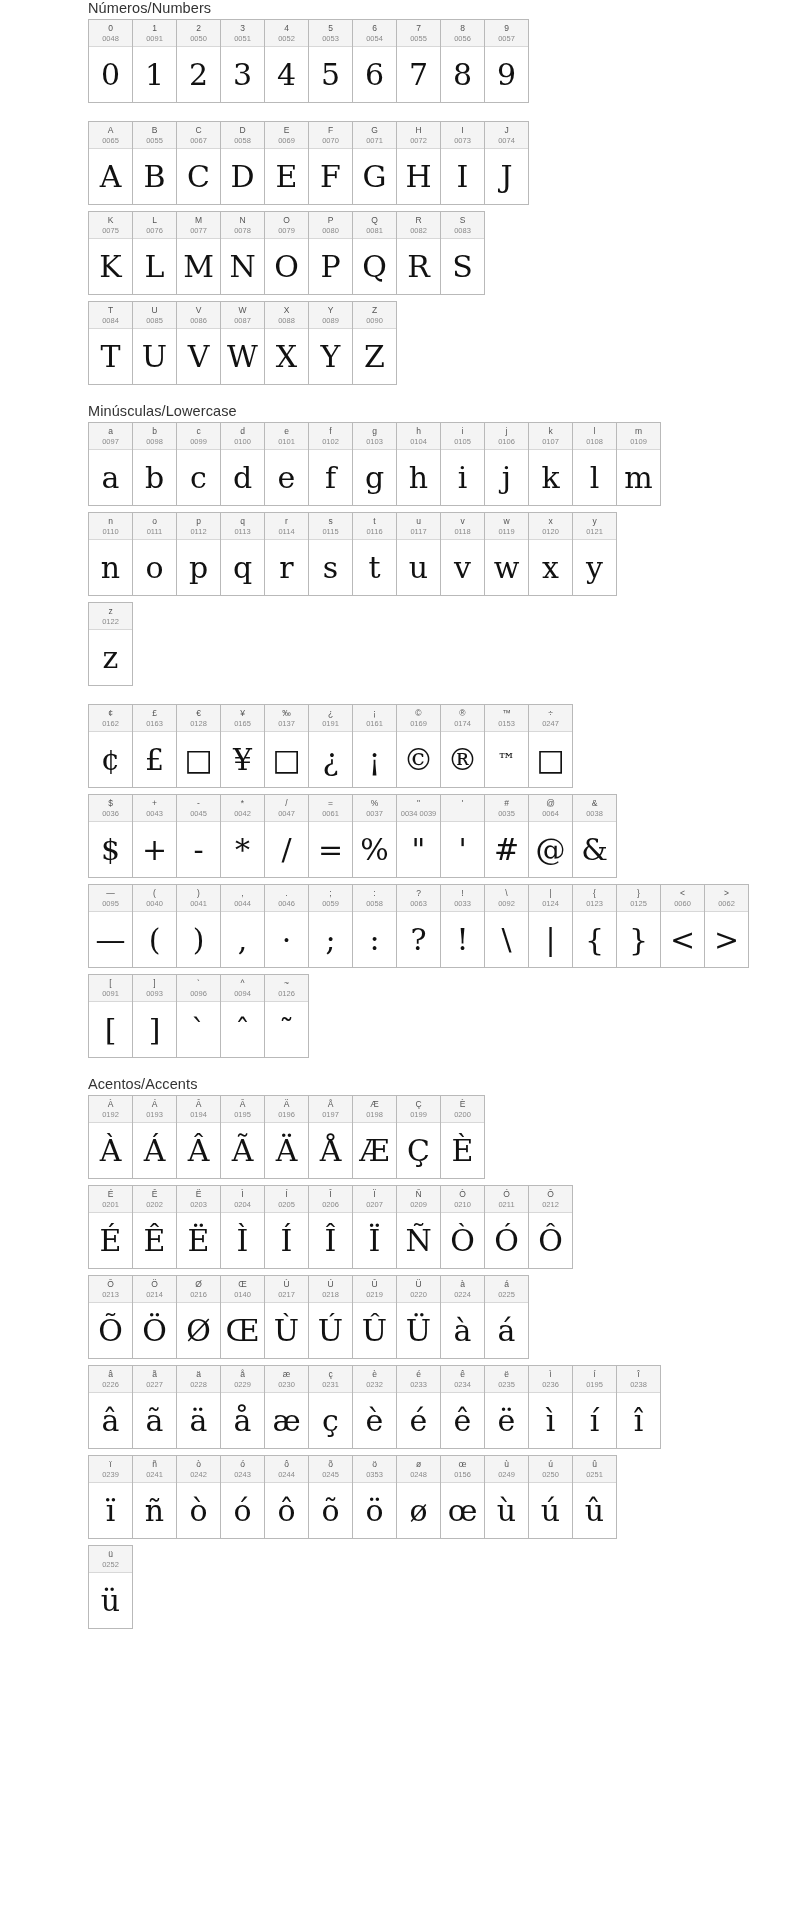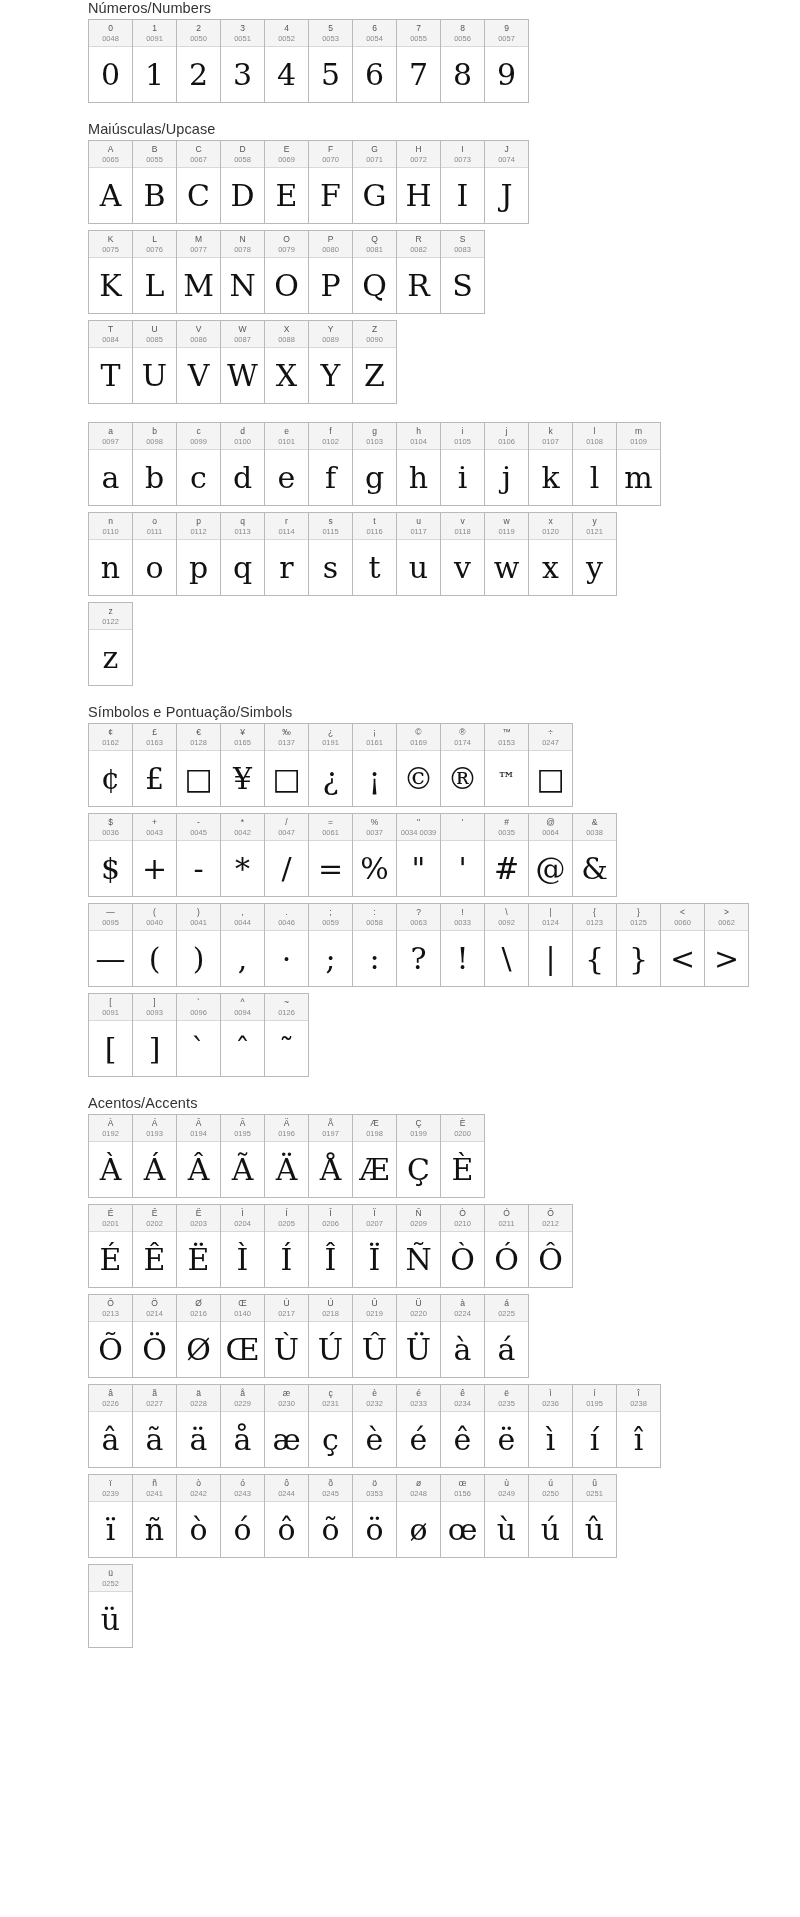--- a/index.html
+++ b/index.html
@@ -164,21 +164,20 @@
               <div class="cell-head">
                 <div class="cell-char">9</div>
                 <div class="cell-code">0057</div>
               </div>
               <div class="cell-glyph">9</div>
             </div>
           </div>
         </div>
       </div>
       <div class="section">
-        <div class="section-title">Maiúsculas/Upcase</div>
         <div class="rows">
           <div class="glyph-row">
             <div class="cell">
               <div class="cell-head">
                 <div class="cell-char">A</div>
                 <div class="cell-code">0065</div>
               </div>
               <div class="cell-glyph">A</div>
             </div>
             <div class="cell">
@@ -357,20 +356,21 @@
               <div class="cell-head">
                 <div class="cell-char">Z</div>
                 <div class="cell-code">0090</div>
               </div>
               <div class="cell-glyph">Z</div>
             </div>
           </div>
         </div>
       </div>
       <div class="section">
+        <div class="section-title">Minúsculas/Lowercase</div>
         <div class="rows">
           <div class="glyph-row">
             <div class="cell">
               <div class="cell-head">
                 <div class="cell-char">a</div>
                 <div class="cell-code">0097</div>
               </div>
               <div class="cell-glyph">a</div>
             </div>
             <div class="cell">
@@ -549,21 +549,20 @@
               <div class="cell-head">
                 <div class="cell-char">z</div>
                 <div class="cell-code">0122</div>
               </div>
               <div class="cell-glyph">z</div>
             </div>
           </div>
         </div>
       </div>
       <div class="section">
-        <div class="section-title">Símbolos e Pontuação/Simbols</div>
         <div class="rows">
           <div class="glyph-row">
             <div class="cell">
               <div class="cell-head">
                 <div class="cell-char">¢</div>
                 <div class="cell-code">0162</div>
               </div>
               <div class="cell-glyph">¢</div>
             </div>
             <div class="cell">

